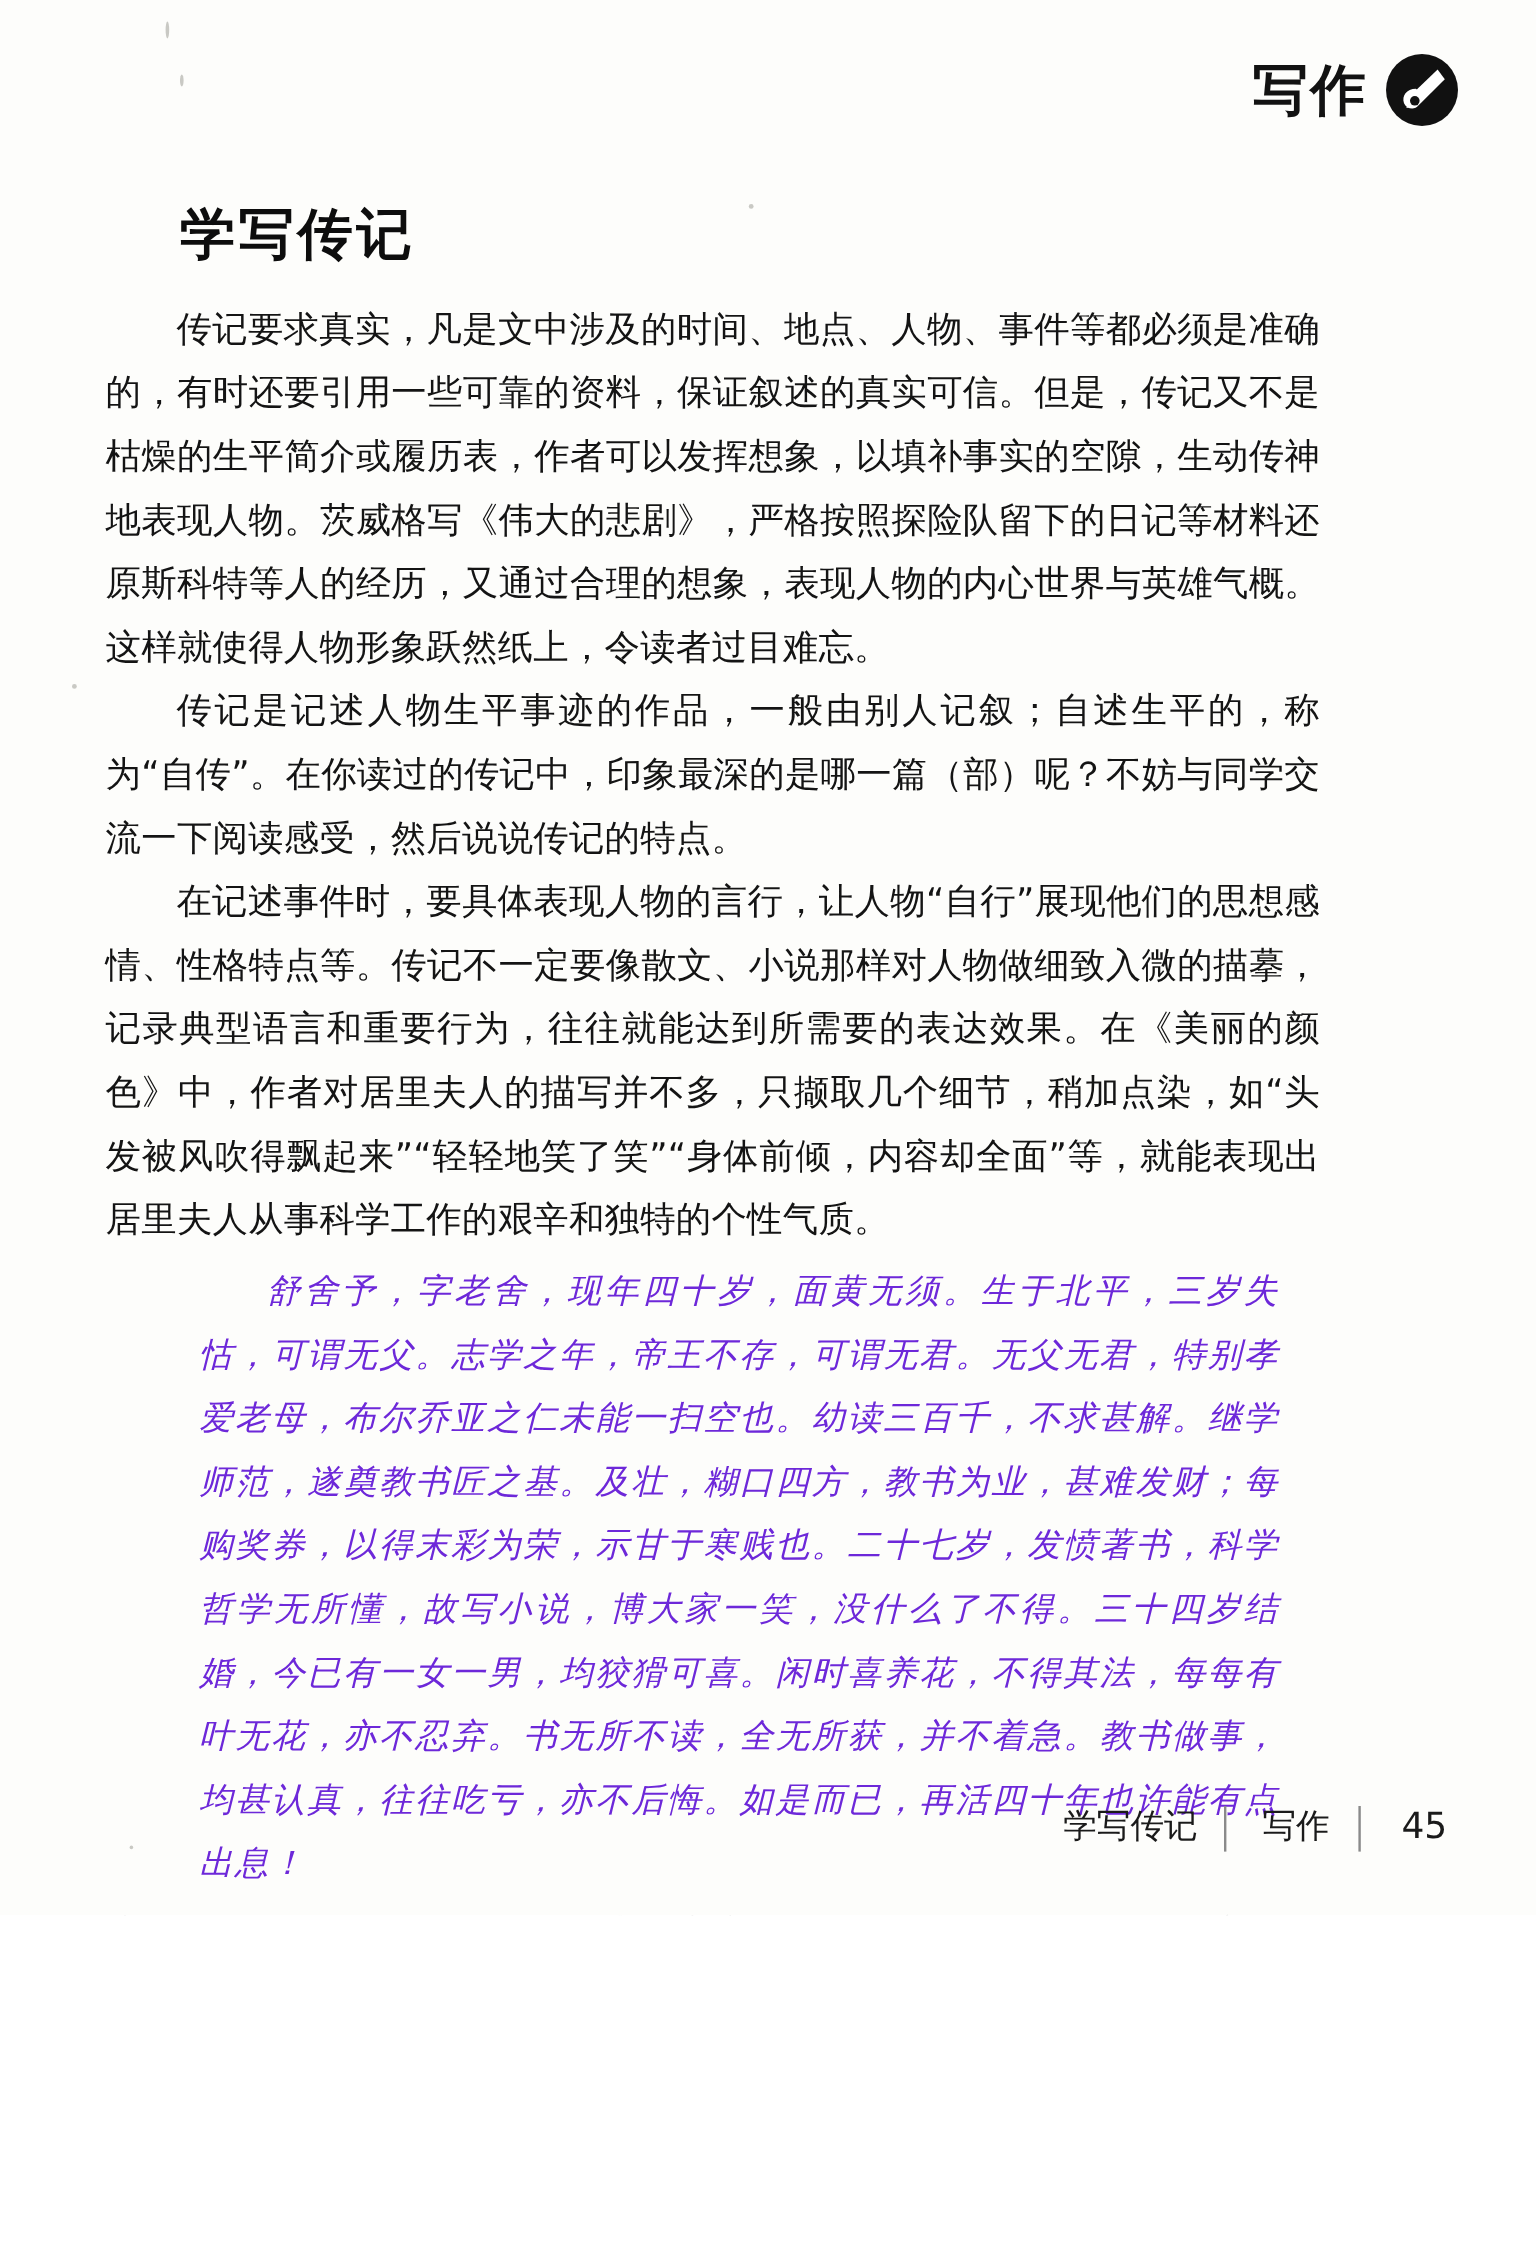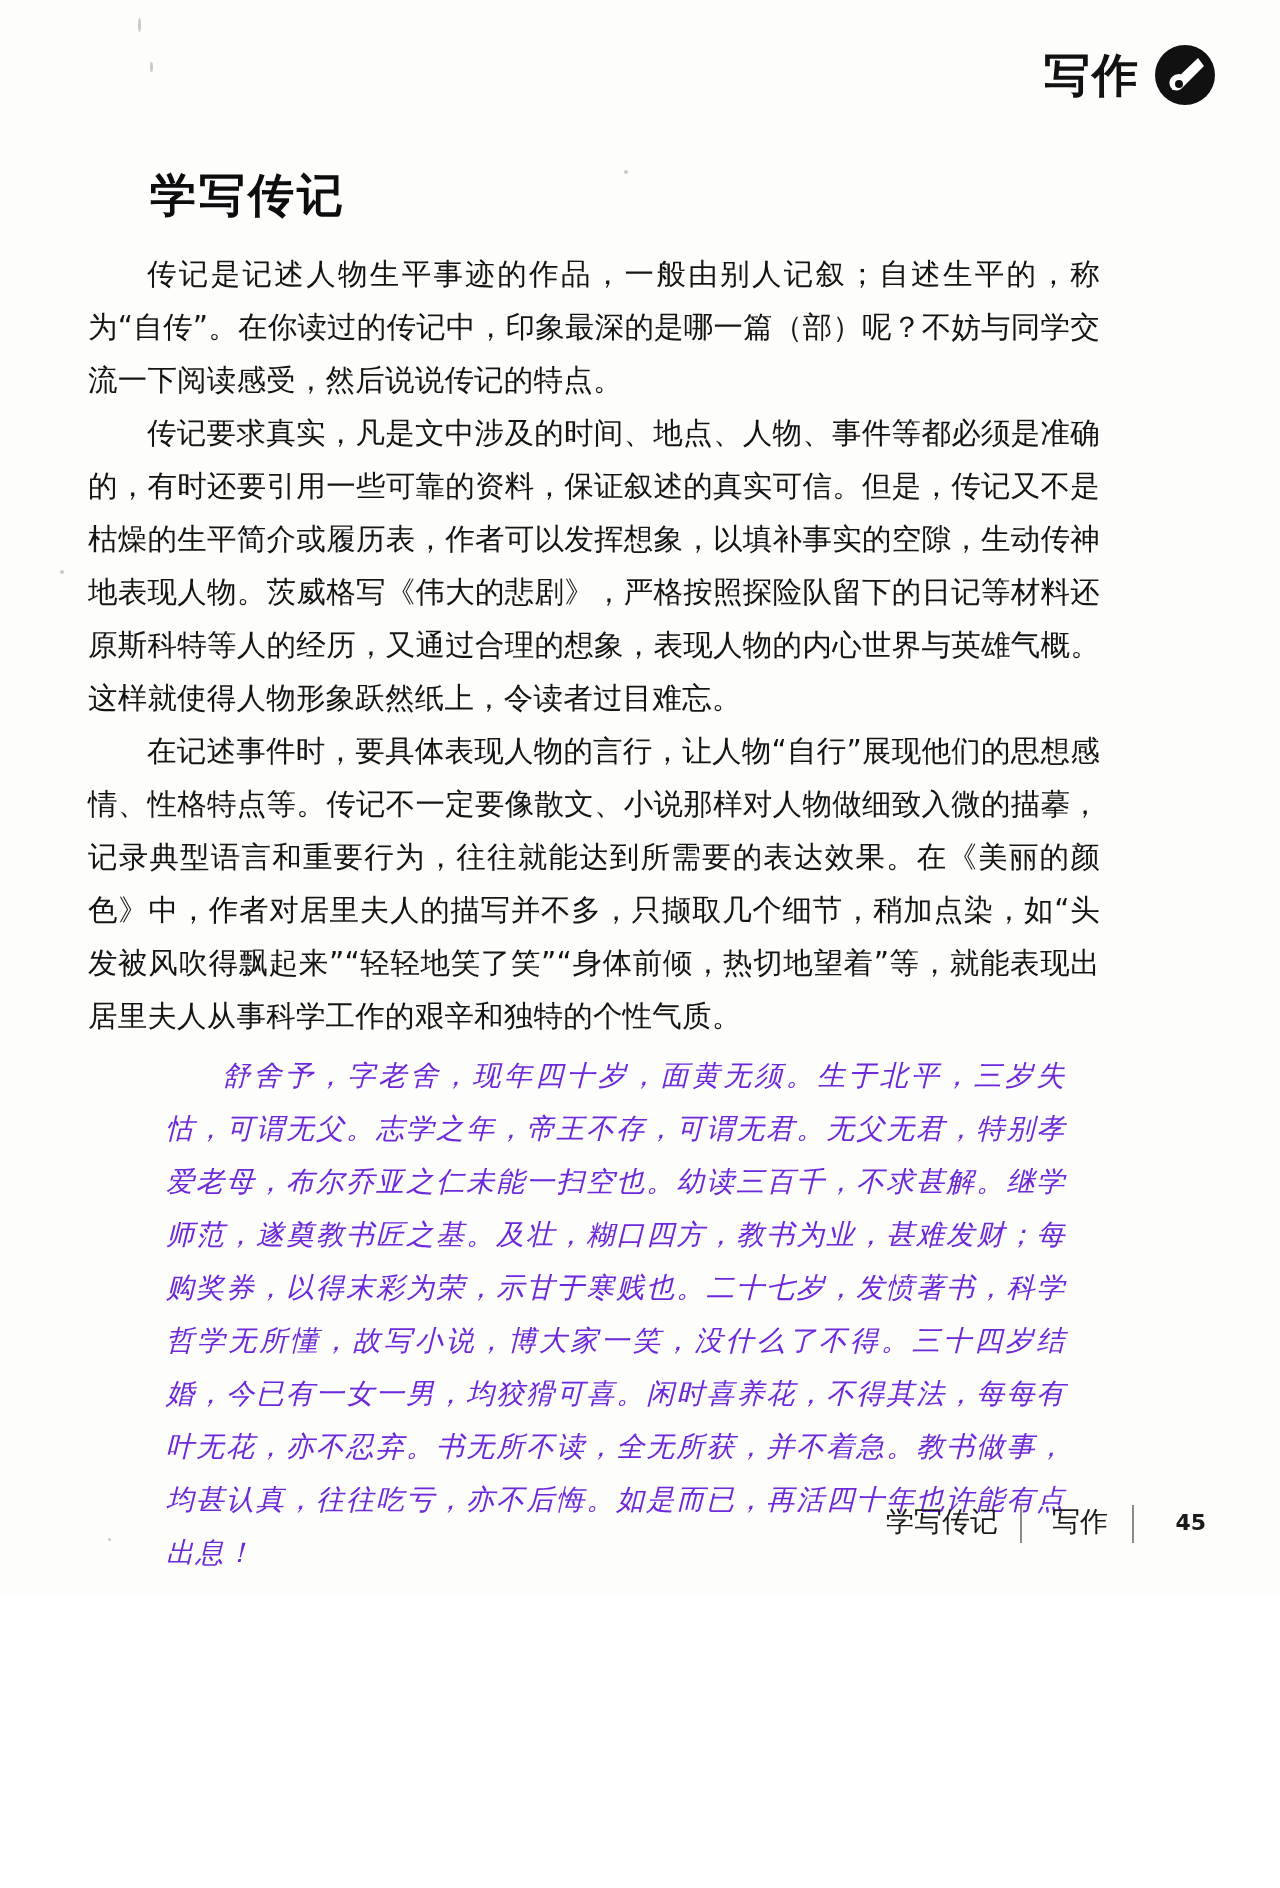--- a/index.html
+++ b/index.html
@@ -127,22 +127,22 @@
   .footer-rule2 {
     display: inline-block;
     width: 2px;
     height: 38px;
     background: #8a8a8a;
     margin: 0 26px 0 0;
     position: relative;
     top: 2px;
   }
   .footer-pageno {
-    font-size: 22px;
-    font-weight: 700;
+    font-size: 30px;
+    font-weight: 400;
     min-width: 46px;
     text-align: right;
   }
   .footer-left-spacer { flex: 1; }
 </style>
 </head>
 <body>
 
 <div class="page">
 
@@ -163,23 +163,23 @@
         <path d="M26 30 C18 30 14 36 16 42 C18 47 25 48 28 44 C24 44 21 41 22 37 C23 33 26 32 29 33 Z" fill="#ffffff"></path>
         <circle cx="25" cy="40" r="4" fill="#111111"></circle>
       </svg>
     </span>
   </div>
 
   <h1 class="article-title">学写传记</h1>
 
   <div class="body-copy">
 
+    <p class="para">传记要求真实，凡是文中涉及的时间、地点、人物、事件等都必须是准确的，有时还要引用一些可靠的资料，保证叙述的真实可信。但是，传记又不是枯燥的生平简介或履历表，作者可以发挥想象，以填补事实的空隙，生动传神地表现人物。茨威格写《伟大的悲剧》，严格按照探险队留下的日记等材料还原斯科特等人的经历，又通过合理的想象，表现人物的内心世界与英雄气概。这样就使得人物形象跃然纸上，令读者过目难忘。</p>
     <p class="para">传记是记述人物生平事迹的作品，一般由别人记叙；自述生平的，称为“自传”。在你读过的传记中，印象最深的是哪一篇（部）呢？不妨与同学交流一下阅读感受，然后说说传记的特点。</p>
-    <p class="para">传记要求真实，凡是文中涉及的时间、地点、人物、事件等都必须是准确的，有时还要引用一些可靠的资料，保证叙述的真实可信。但是，传记又不是枯燥的生平简介或履历表，作者可以发挥想象，以填补事实的空隙，生动传神地表现人物。茨威格写《伟大的悲剧》，严格按照探险队留下的日记等材料还原斯科特等人的经历，又通过合理的想象，表现人物的内心世界与英雄气概。这样就使得人物形象跃然纸上，令读者过目难忘。</p>
-    <p class="para">在记述事件时，要具体表现人物的言行，让人物“自行”展现他们的思想感情、性格特点等。传记不一定要像散文、小说那样对人物做细致入微的描摹，记录典型语言和重要行为，往往就能达到所需要的表达效果。在《美丽的颜色》中，作者对居里夫人的描写并不多，只撷取几个细节，稍加点染，如“头发被风吹得飘起来”“轻轻地笑了笑”“身体前倾，热切地望着”等，就能表现出居里夫人从事科学工作的艰辛和独特的个性气质。</p>
+    <p class="para">在记述事件时，要具体表现人物的言行，让人物“自行”展现他们的思想感情、性格特点等。传记不一定要像散文、小说那样对人物做细致入微的描摹，记录典型语言和重要行为，往往就能达到所需要的表达效果。在《美丽的颜色》中，作者对居里夫人的描写并不多，只撷取几个细节，稍加点染，如“头发被风吹得飘起来”“轻轻地笑了笑”“身体前倾，内容却全面”等，就能表现出居里夫人从事科学工作的艰辛和独特的个性气质。</p>
 
     <blockquote class="quote-block">
       <p class="quote-para">舒舍予，字老舍，现年四十岁，面黄无须。生于北平，三岁失怙，可谓无父。志学之年，帝王不存，可谓无君。无父无君，特别孝爱老母，布尔乔亚之仁未能一扫空也。幼读三百千，不求甚解。继学师范，遂奠教书匠之基。及壮，糊口四方，教书为业，甚难发财；每购奖券，以得末彩为荣，示甘于寒贱也。二十七岁，发愤著书，科学哲学无所懂，故写小说，博大家一笑，没什么了不得。三十四岁结婚，今已有一女一男，均狡猾可喜。闲时喜养花，不得其法，每每有叶无花，亦不忍弃。书无所不读，全无所获，并不着急。教书做事，均甚认真，往往吃亏，亦不后悔。如是而已，再活四十年也许能有点出息！</p>
     </blockquote>
 
     <p class="para no-indent">这里不仅介绍了外貌、籍贯、职业、家庭组成等基本情况，更结合个人主要经历，集中表现自己的特长爱好、性格特点、行事风格等，语言幽默生动，很有表现力。文章很短，内容却全面、充实而又重点突出。</p>
   </div>
 
   <div class="page-footer">
     <span class="footer-left-spacer"></span>

